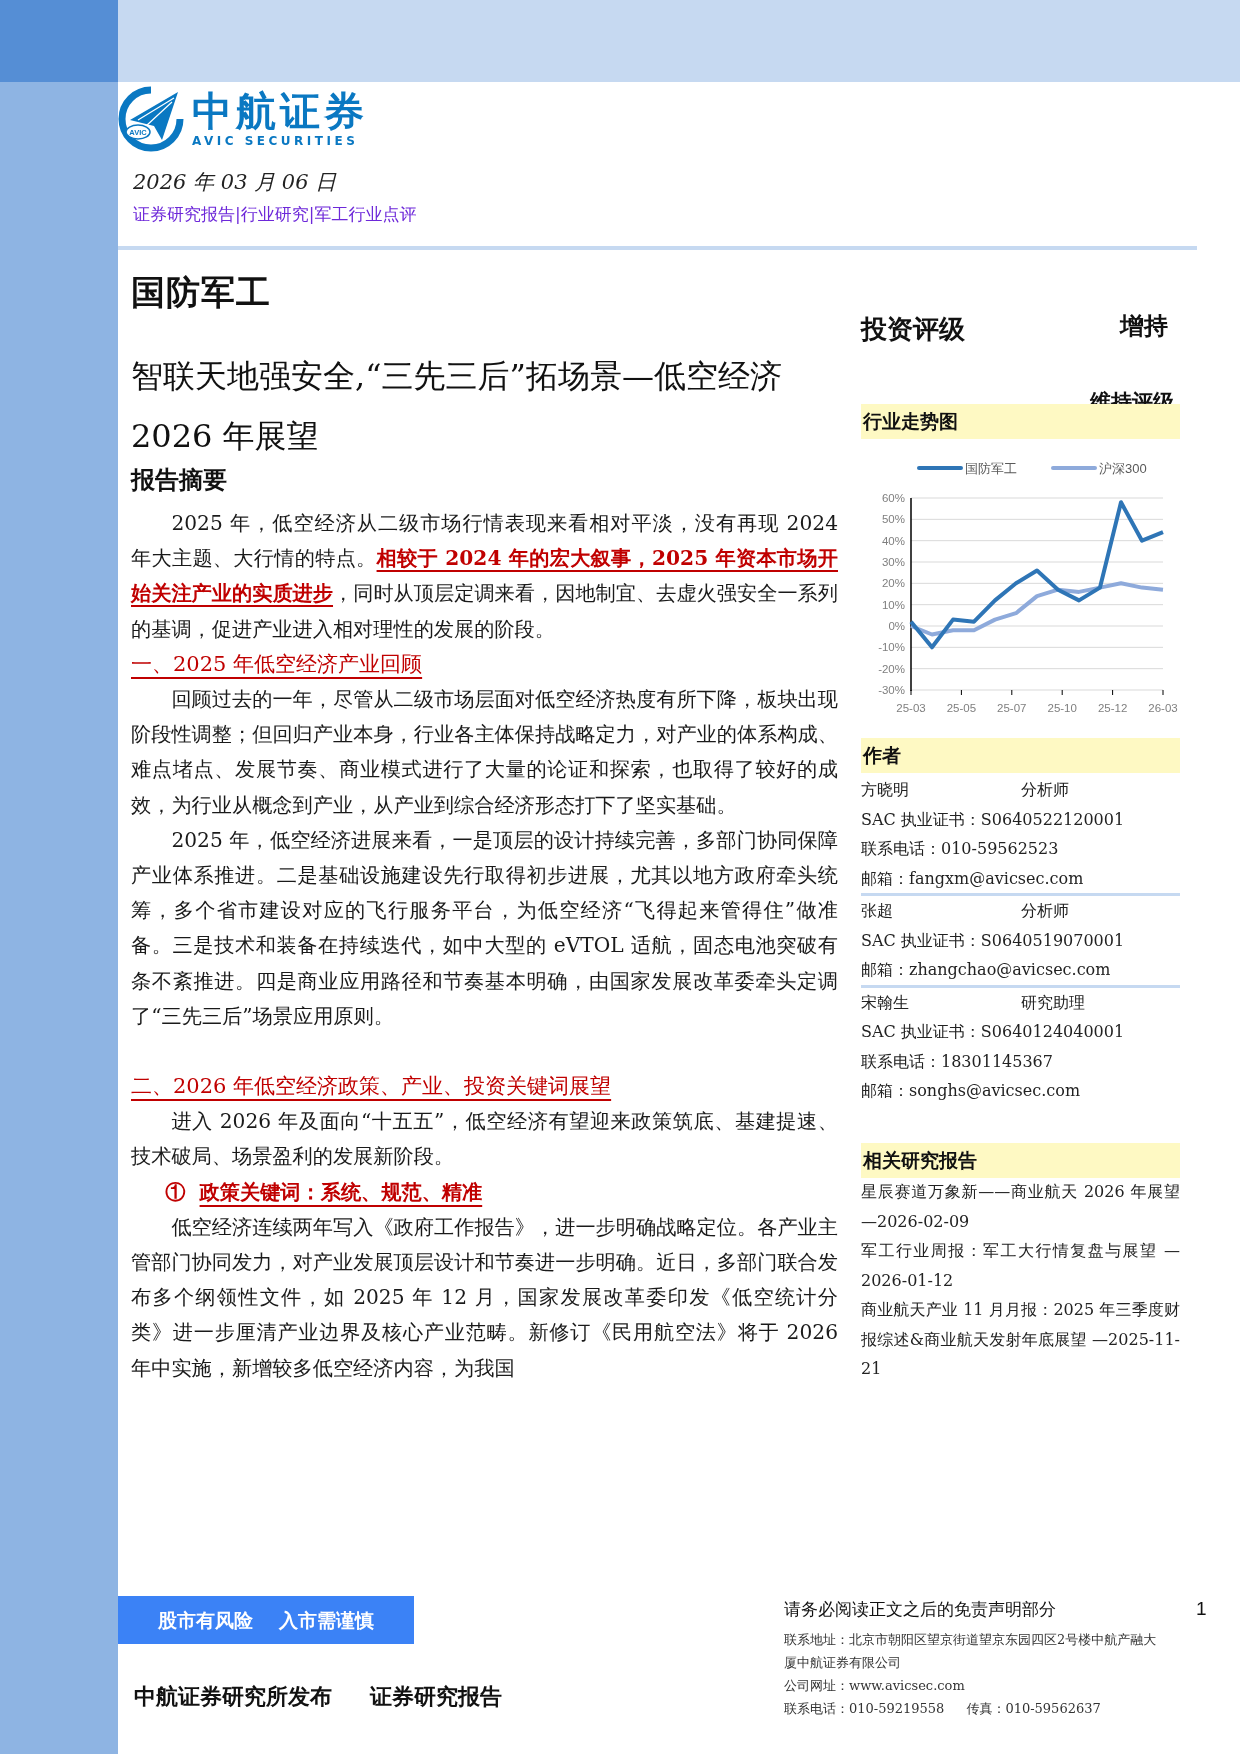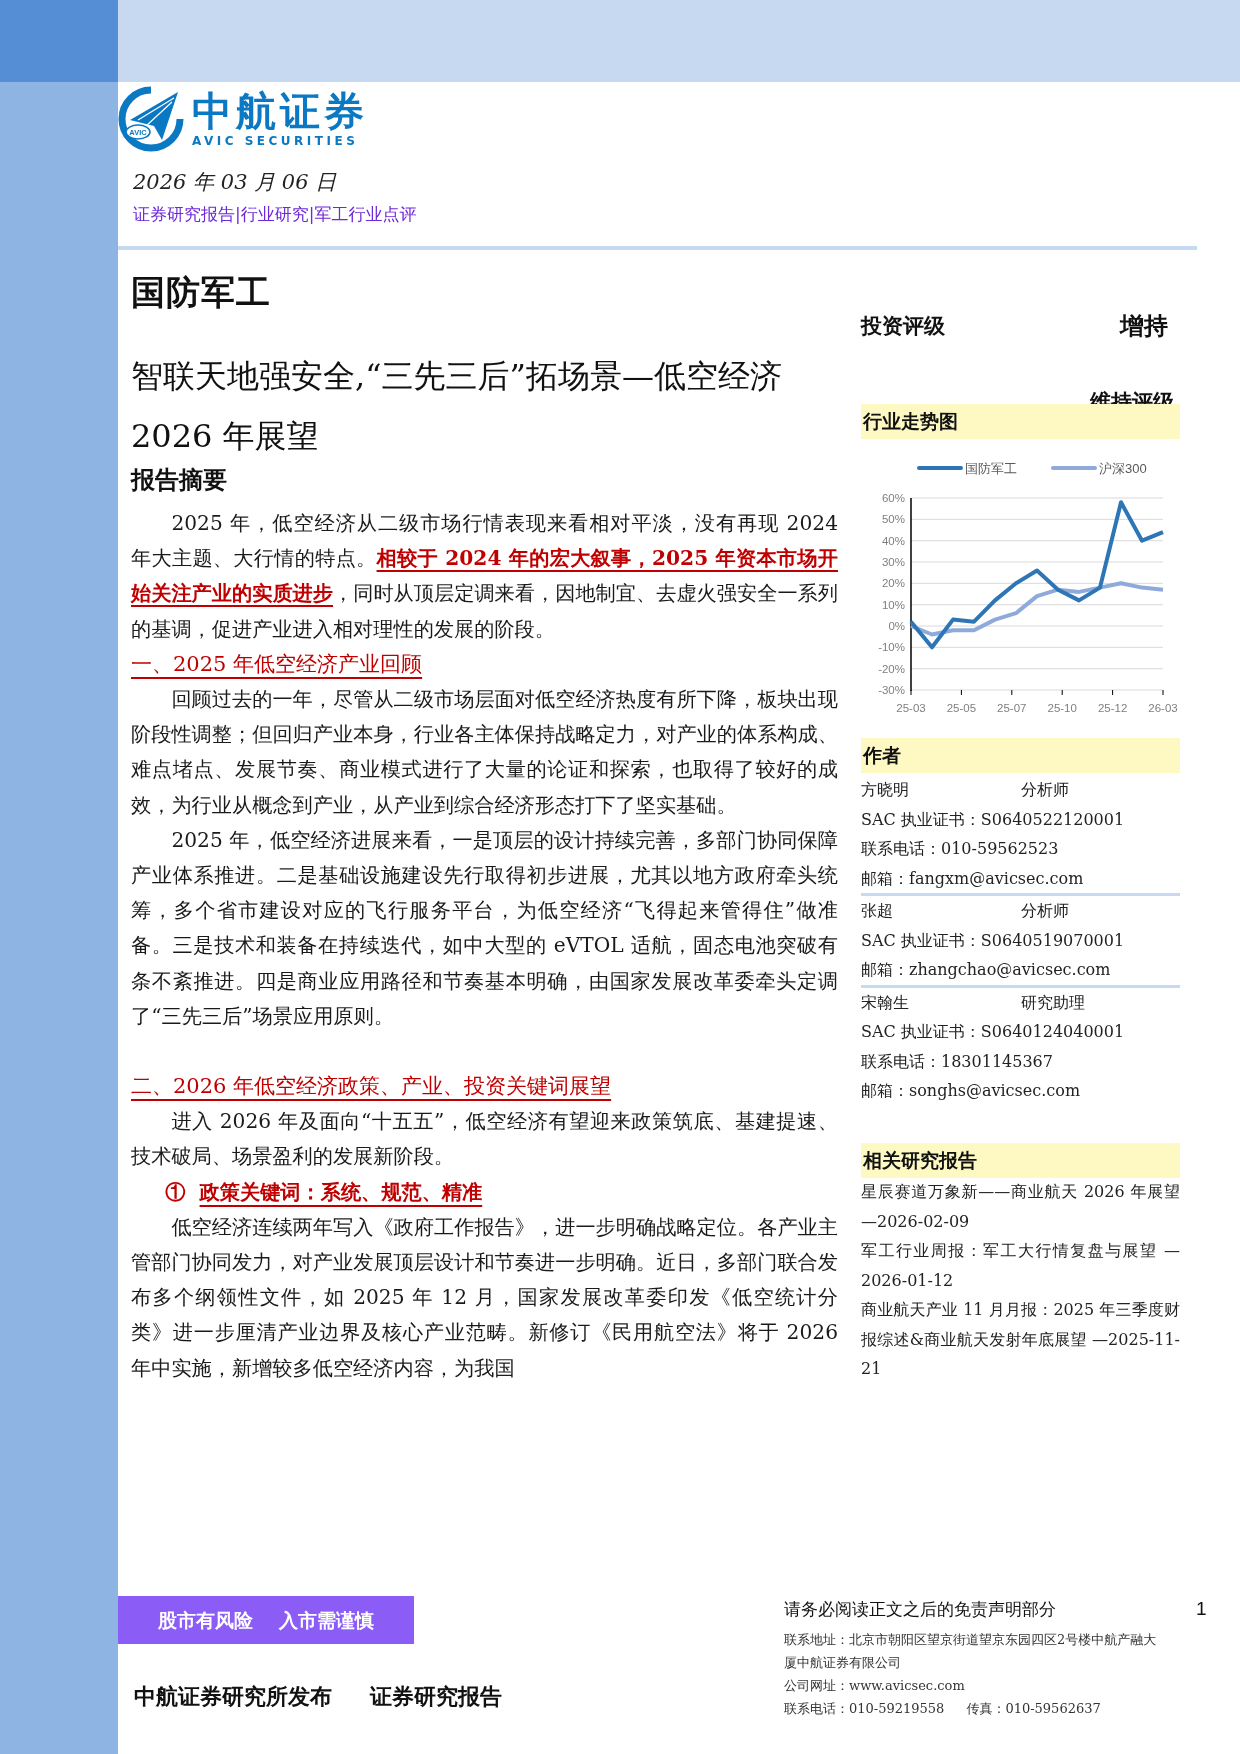--- a/index.html
+++ b/index.html
@@ -25,38 +25,38 @@
   .abstract-heading { position: absolute; left: 131px; top: 464px; font-size: 24px; font-weight: bold; }
 
   .body { position: absolute; left: 131px; top: 506px; width: 707px; font-size: 20.2px; line-height: 35.2px; color: #1a1a1a; text-align: justify; }
   .body p { text-indent: 2em; }
   .red-ul { color: #c00000; font-weight: bold; text-decoration: underline; text-decoration-color: #c00000; text-underline-offset: 5px; }
   .sec-head { color: #c00000; font-size: 21px; text-decoration: underline; text-underline-offset: 6px; text-decoration-thickness: 2px; margin: 0; display: inline-block; }
   .sub-head { color: #c00000; font-weight: bold; padding-left: 1.7em; }
   .sub-head .txt { text-decoration: underline; text-underline-offset: 6px; text-decoration-thickness: 2px; }
   .spacer { height: 35px; }
 
-  .rating-label { position: absolute; left: 861px; top: 312px; font-size: 21px; font-weight: bold; }
+  .rating-label { position: absolute; left: 861px; top: 312px; font-size: 26px; font-weight: bold; }
   .rating-value { position: absolute; left: 1120px; top: 310px; font-size: 24px; font-weight: bold; }
   .rating-action { position: absolute; left: 1090px; top: 368px; font-size: 21px; font-weight: bold; margin-top: 20px; }
 
   .side-head { position: absolute; left: 861px; width: 319px; height: 35px; background: #fef9c3; font-size: 19px; font-weight: bold; padding-left: 2px; line-height: 35px; }
   .chart { position: absolute; left: 861px; top: 450px; width: 320px; height: 270px; }
   .chart svg text { font-family: "Liberation Sans", sans-serif; }
 
   .authors { position: absolute; left: 861px; top: 775px; width: 319px; font-size: 16px; color: #222; }
   .author { padding-top: 0; }
   .author-row { height: 29.5px; line-height: 29.5px; display: flex; }
   .author-name { width: 160px; }
   .author-sep { height: 3px; background: #c6d9f1; margin: 0; }
 
   .related { position: absolute; left: 861px; top: 1177px; width: 319px; font-size: 16px; line-height: 29.5px; color: #222; }
   .related-item { text-align: justify; }
 
-  .risk-box { position: absolute; left: 118px; top: 1596px; width: 296px; height: 48px; background: #8b5cf6; color: #fff; font-size: 19px; font-weight: bold; line-height: 48px; padding-left: 40px; word-spacing: 10px; }
+  .risk-box { position: absolute; left: 118px; top: 1596px; width: 296px; height: 48px; background: #3b82f6; color: #fff; font-size: 19px; font-weight: bold; line-height: 48px; padding-left: 40px; word-spacing: 10px; }
   .risk-box span { margin-right: 26px; }
   .publisher { position: absolute; left: 134px; top: 1682px; font-size: 22px; font-weight: bold; }
   .publisher span { margin-right: 38px; }
 
   .disclaimer { position: absolute; left: 784px; top: 1598px; font-size: 17px; font-weight: normal; }
   .page-num { position: absolute; left: 1196px; top: 1598px; font-family: "Liberation Sans", sans-serif; font-size: 19px; }
   .contact { position: absolute; left: 784px; top: 1628px; width: 380px; font-size: 13px; line-height: 23px; color: #333; }
   .contact .fax { margin-left: 22px; }
 </style>
 </head>

